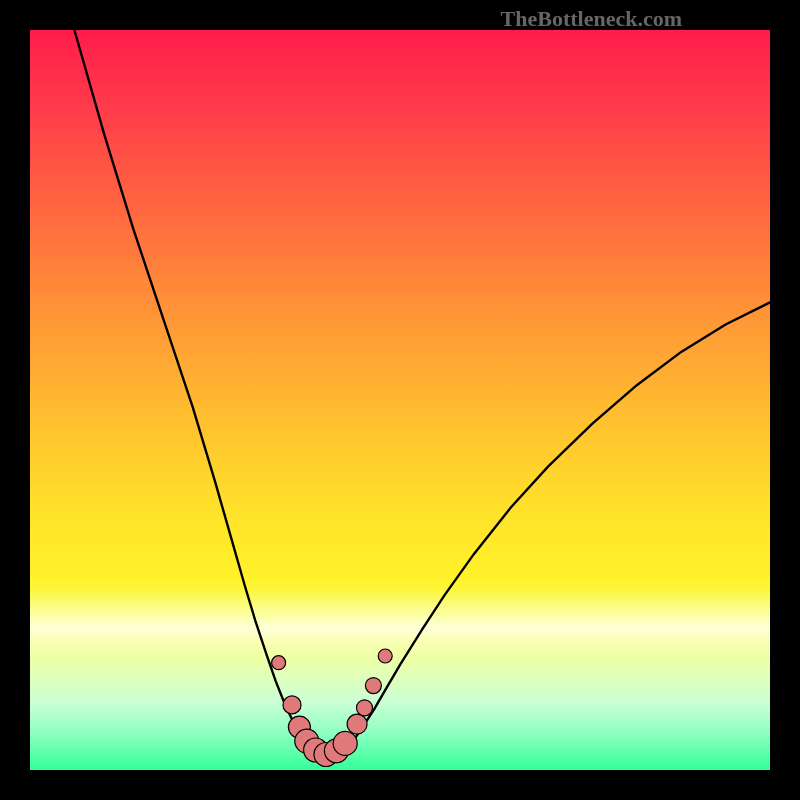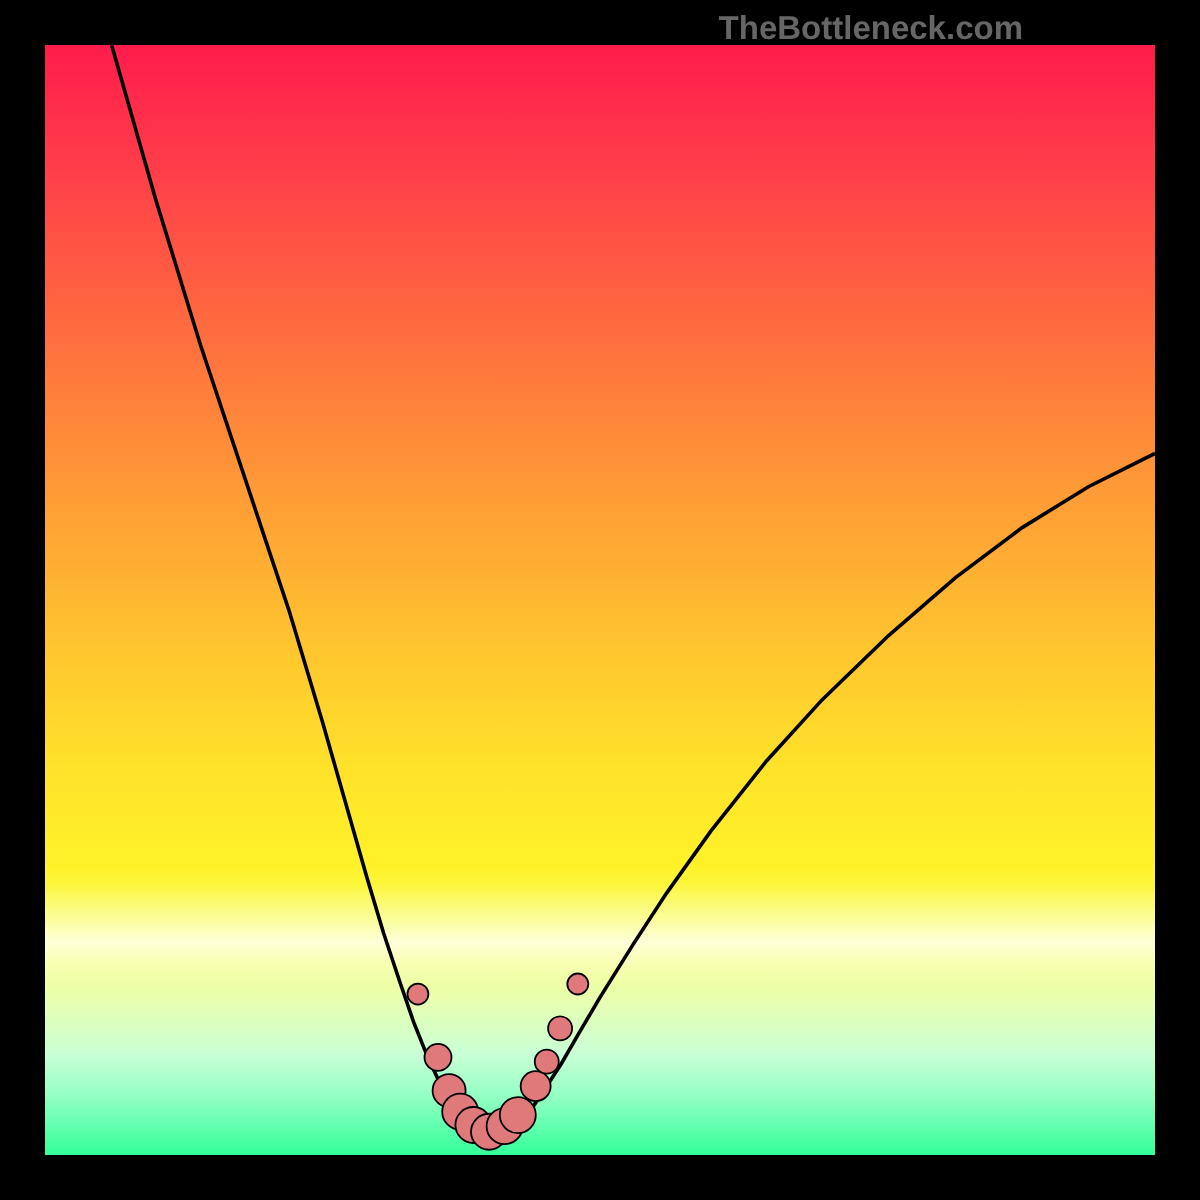--- a/index.html
+++ b/index.html
@@ -9,20 +9,21 @@
     height: 800px;
     background: #000;
     overflow: hidden;
     font-family: Arial, Helvetica, sans-serif;
   }
   .outer {
     position: relative;
     width: 692px;
     height: 800px;
     background: #000;
+    font-family: Liberation Serif, serif;
   }
   .watermark {
     position: absolute;
     top: 6px;
     right: 10px;
     color: #666;
     font-size: 22px;
     font-weight: 600;
     z-index: 10;
     user-select: none;

